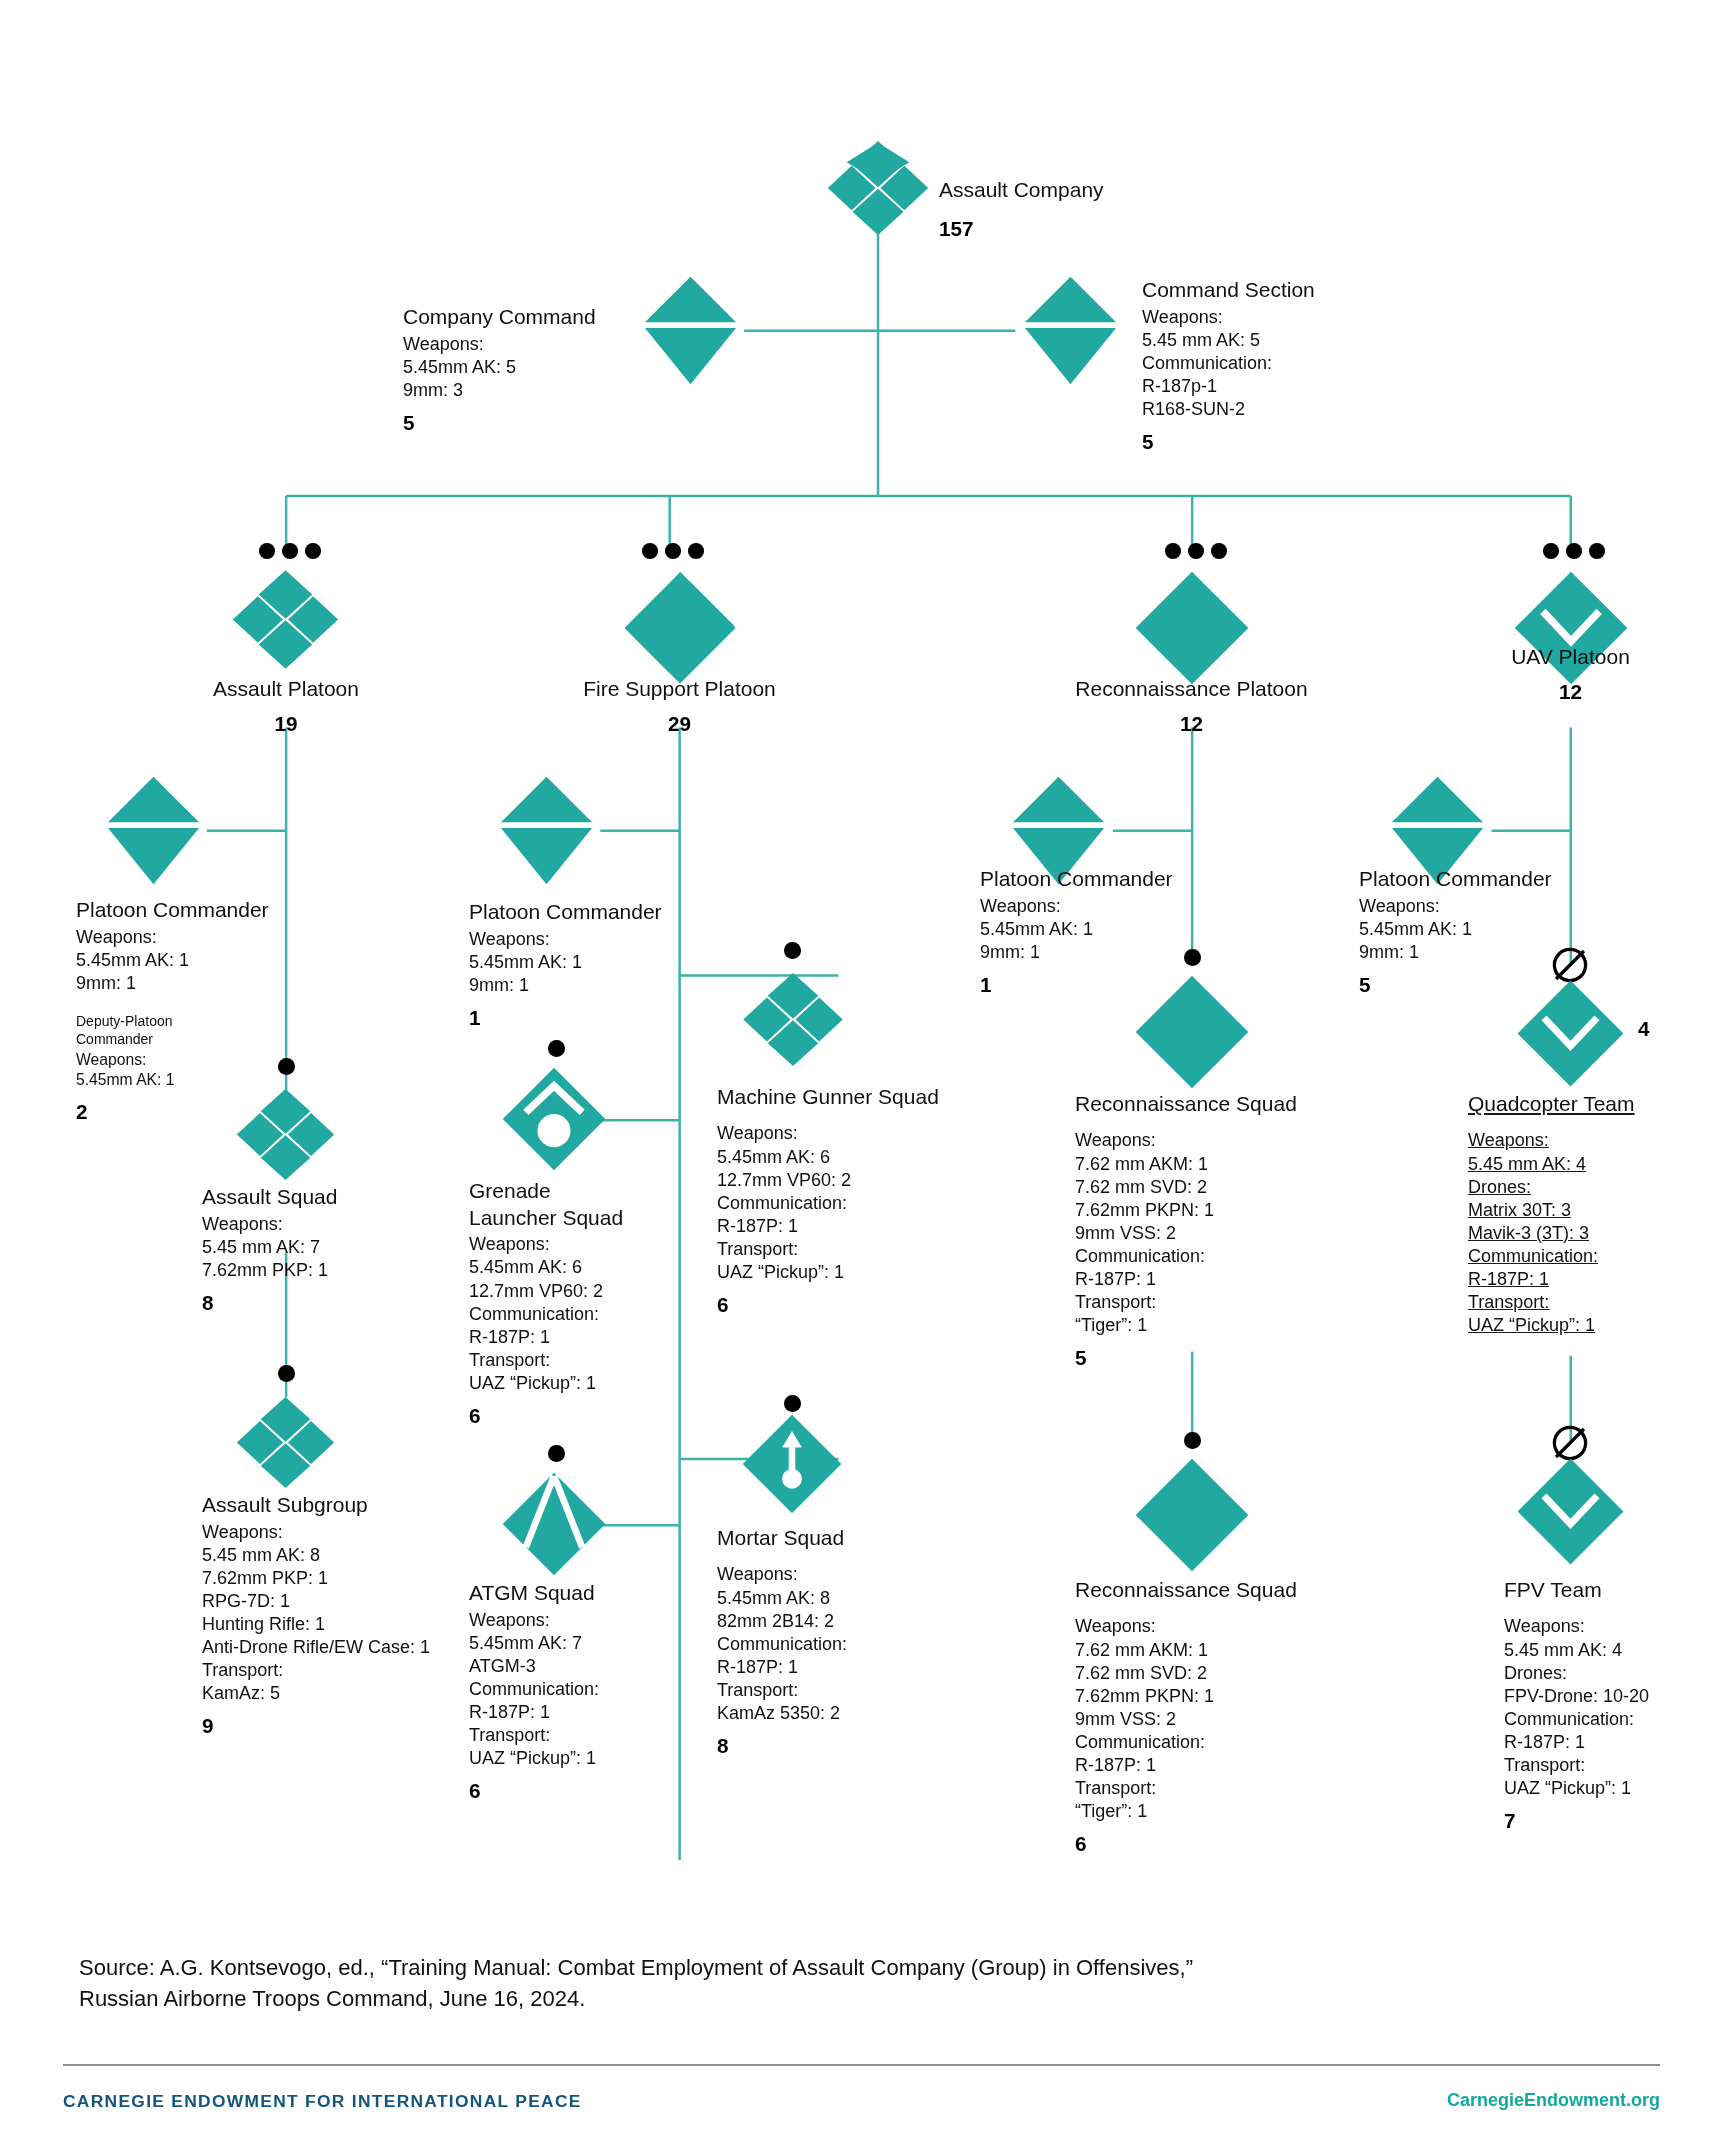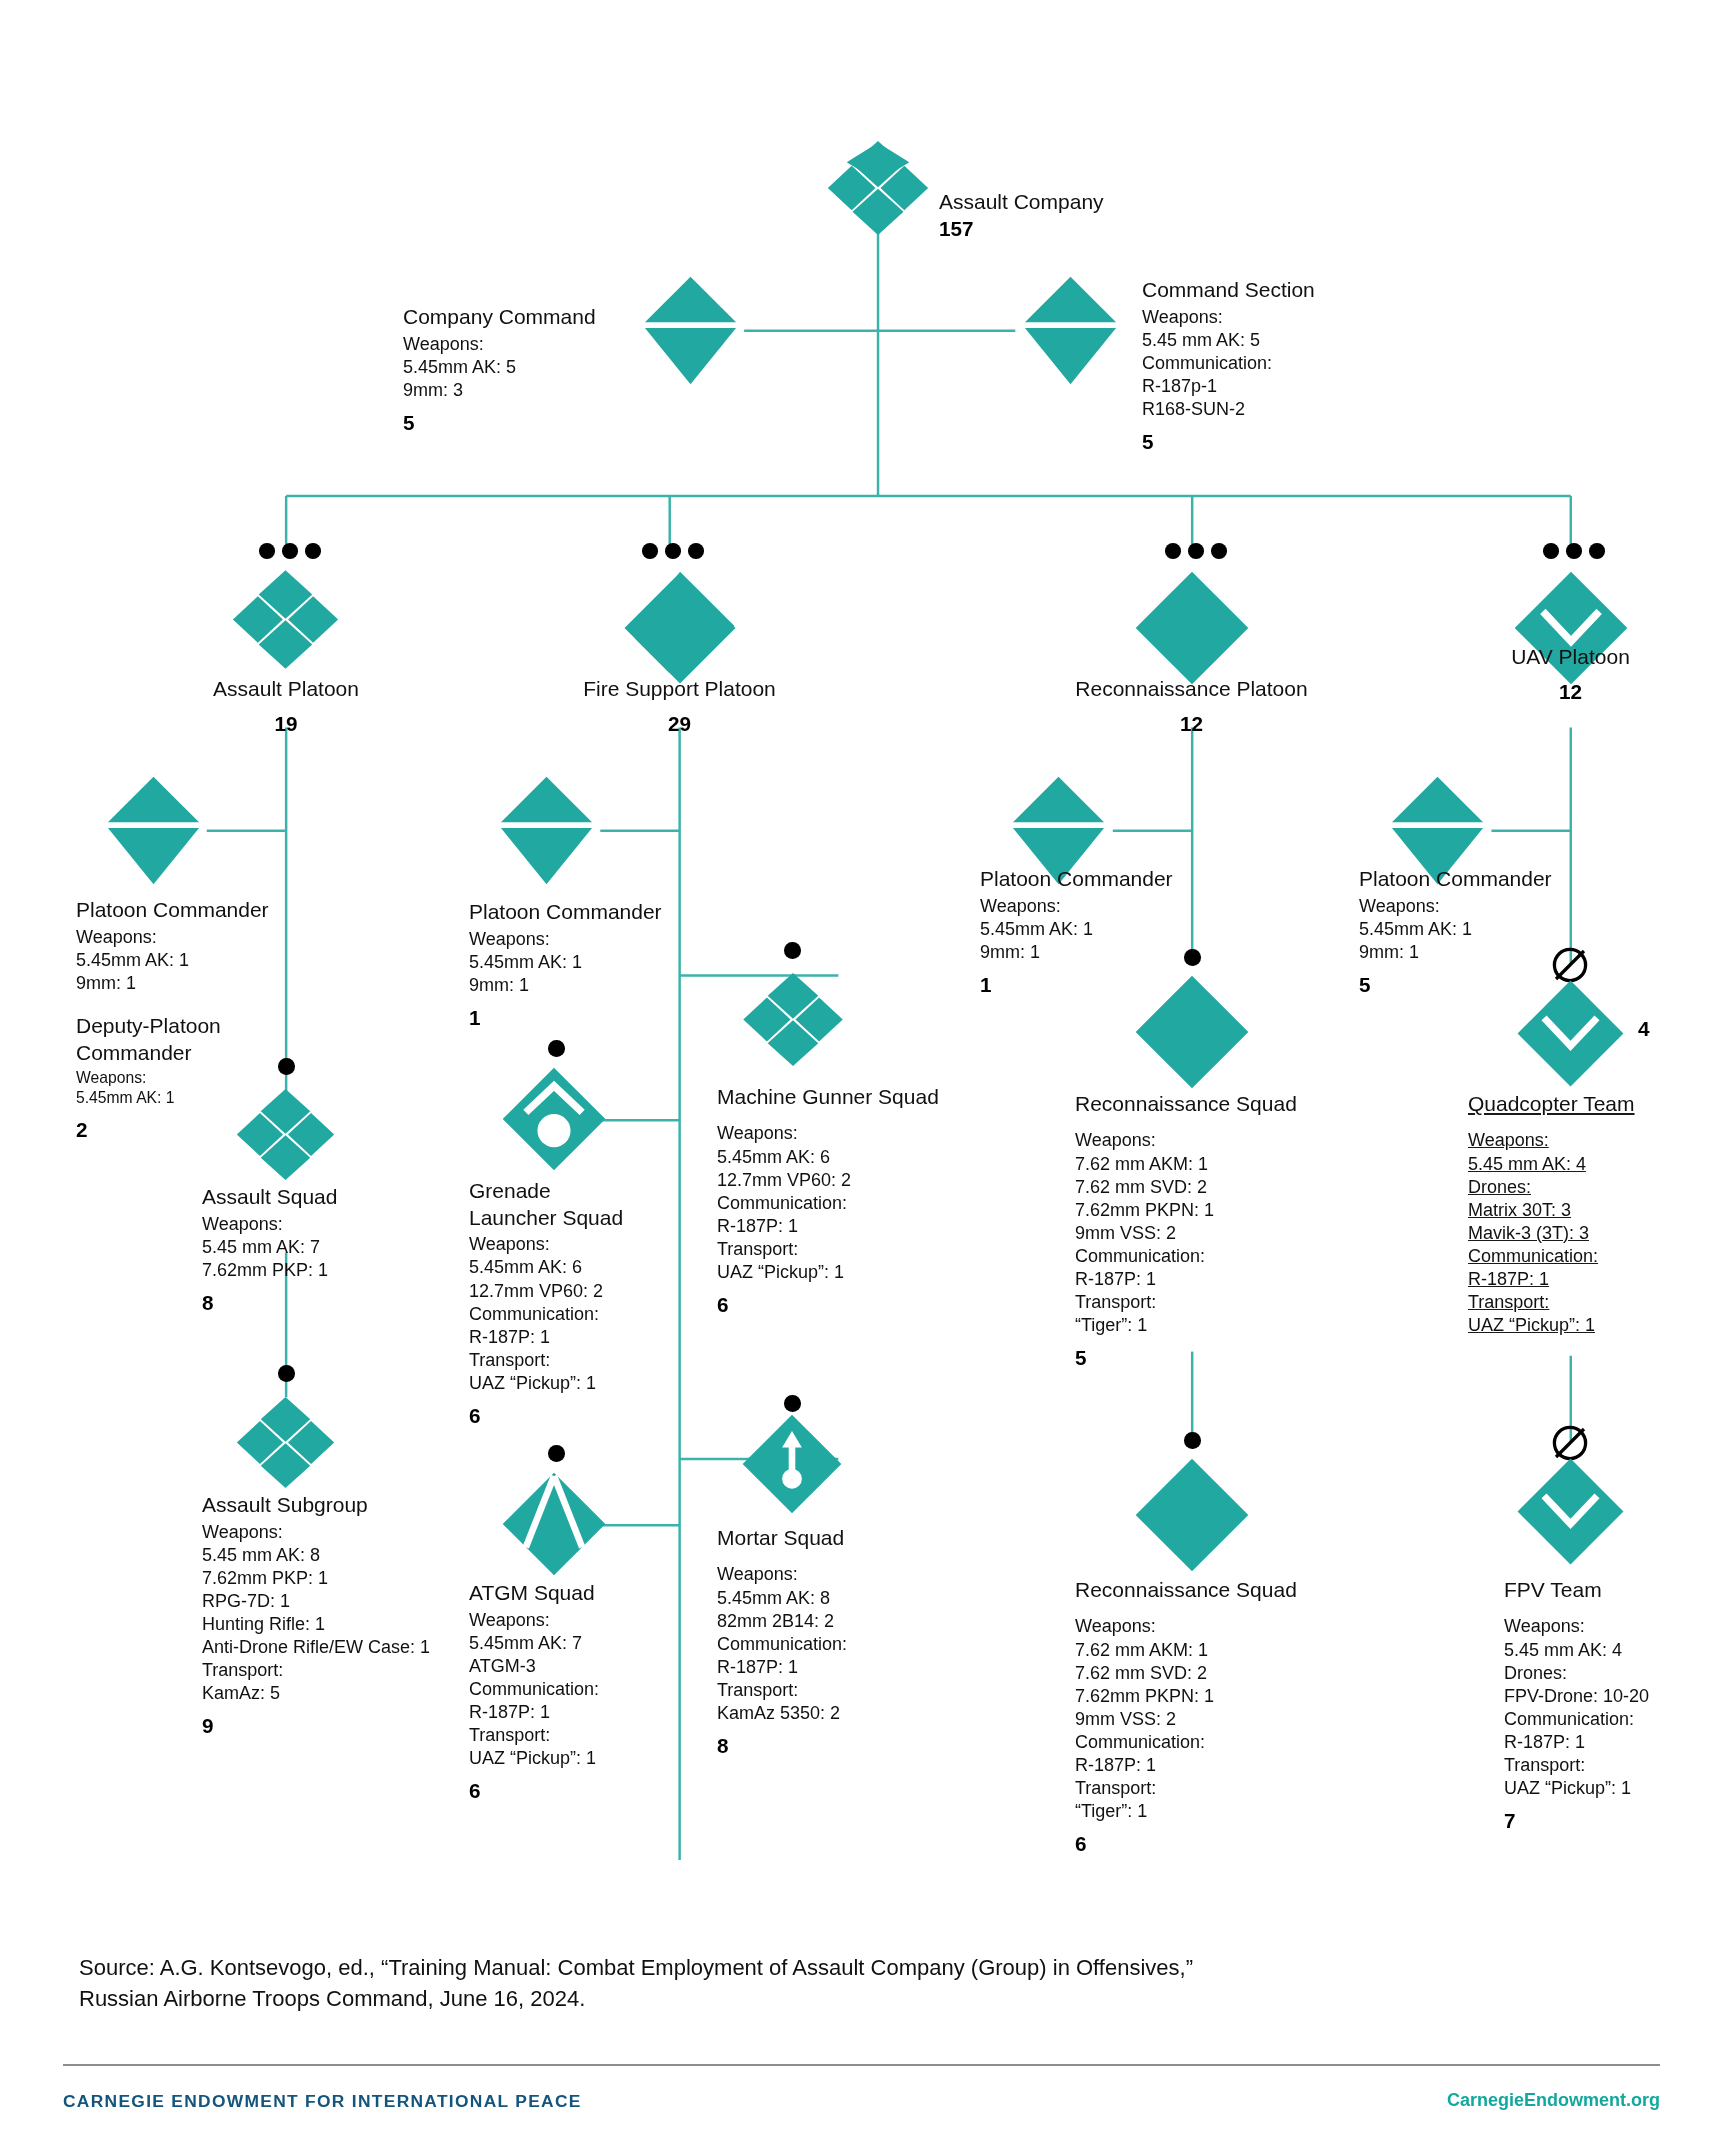--- a/index.html
+++ b/index.html
@@ -34,21 +34,21 @@
   
   .nullmark{position:absolute;}
 
   
   .lbl{position:absolute;line-height:1.28;}
   .lbl .name{font-size:21px;font-weight:400;color:#111;white-space:pre-line;}
   .lbl .det{font-size:18px;font-weight:400;color:#111;white-space:pre-line;margin-top:1.7px;}
   .lbl .det.small{font-size:15.7px;}
   .lbl .tot{font-size:20.7px;font-weight:700;color:#000;margin-top:8.3px;}
   .lbl.center{text-align:center;}
-  .lbl .name2{font-size:21px;font-weight:400;color:#111;margin-top:18px;white-space:pre-line;}
+  .lbl .name2{font-size:14px;font-weight:400;color:#111;margin-top:18px;white-space:pre-line;}
 
   .tot-right{position:absolute;font-size:20.7px;font-weight:700;color:#000;}
   .nm-right{position:absolute;font-size:21px;color:#111;white-space:nowrap;}
 
   
   .source{
     position:absolute;left:79px;top:1952px;width:1554px;
     font-size:22px;line-height:1.42;color:#111;white-space:pre-line;
   }
   .rule{position:absolute;left:63px;top:2064px;width:1597px;height:1.7px;background:#8d8d8d;}
@@ -111,21 +111,21 @@
         </g>
         <g fill="#21a8a0">
           <polygon points="62,0 93,28 62,56 31,28"></polygon>
           <polygon points="30,30 59,57 30,84 1,57"></polygon>
           <polygon points="94,30 123,57 94,84 65,57"></polygon>
           <polygon points="62,58 93,86 62,114 31,86"></polygon>
         </g>
       </svg>
     </div>
   </div>
-  <div class="nm-right" style="left:939px;top:178px;margin-top:12px;">Assault Company</div>
+  <div class="nm-right" style="left:939px;top:178px;">Assault Company</div>
   <div class="tot-right" style="left:939px;top:217px;">157</div>
 
   <div class="node" style="left:635px;top:275px;">
     <div class="sym">
       <svg width="111" height="111" viewBox="0 0 134 134">
         <g fill="#21a8a0">
           <polygon points="67,2 122,57 12,57"></polygon>
           <polygon points="12,64 122,64 67,132"></polygon>
         </g>
       </svg>

